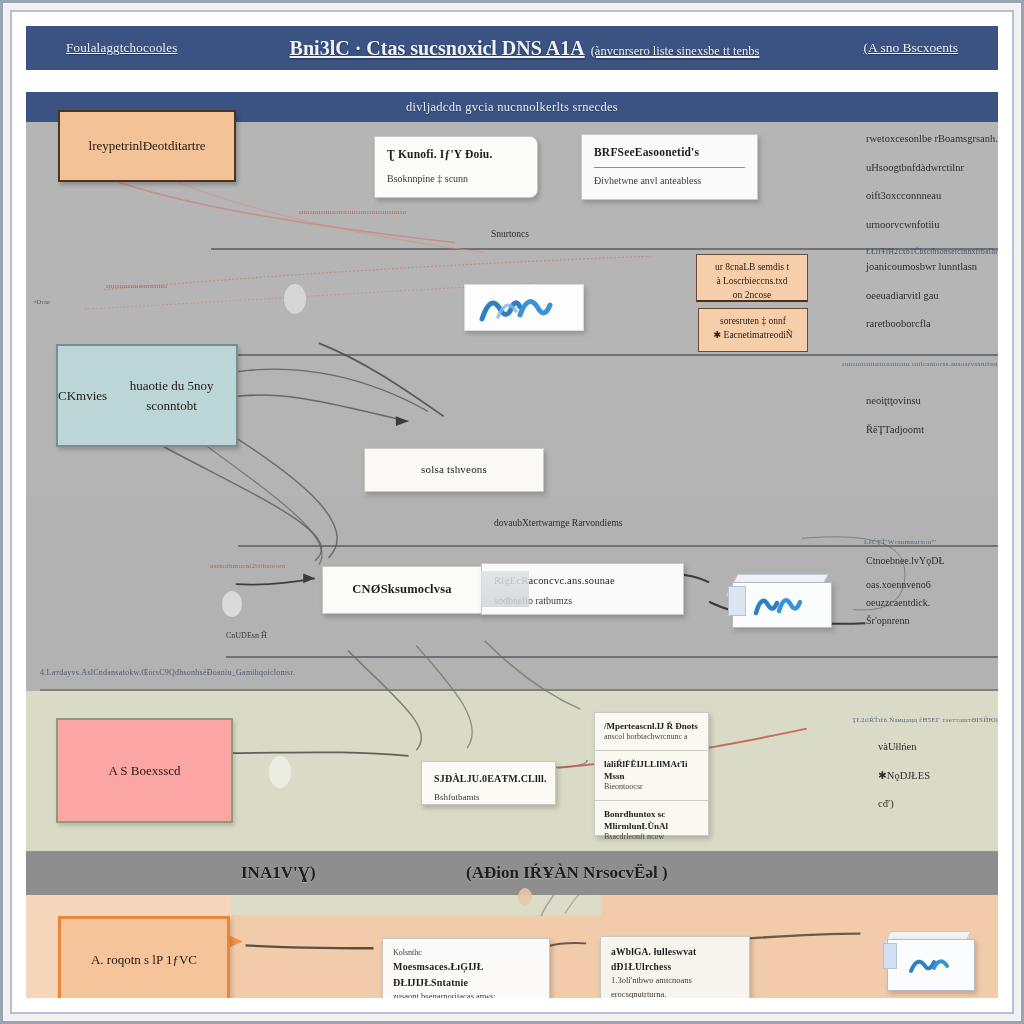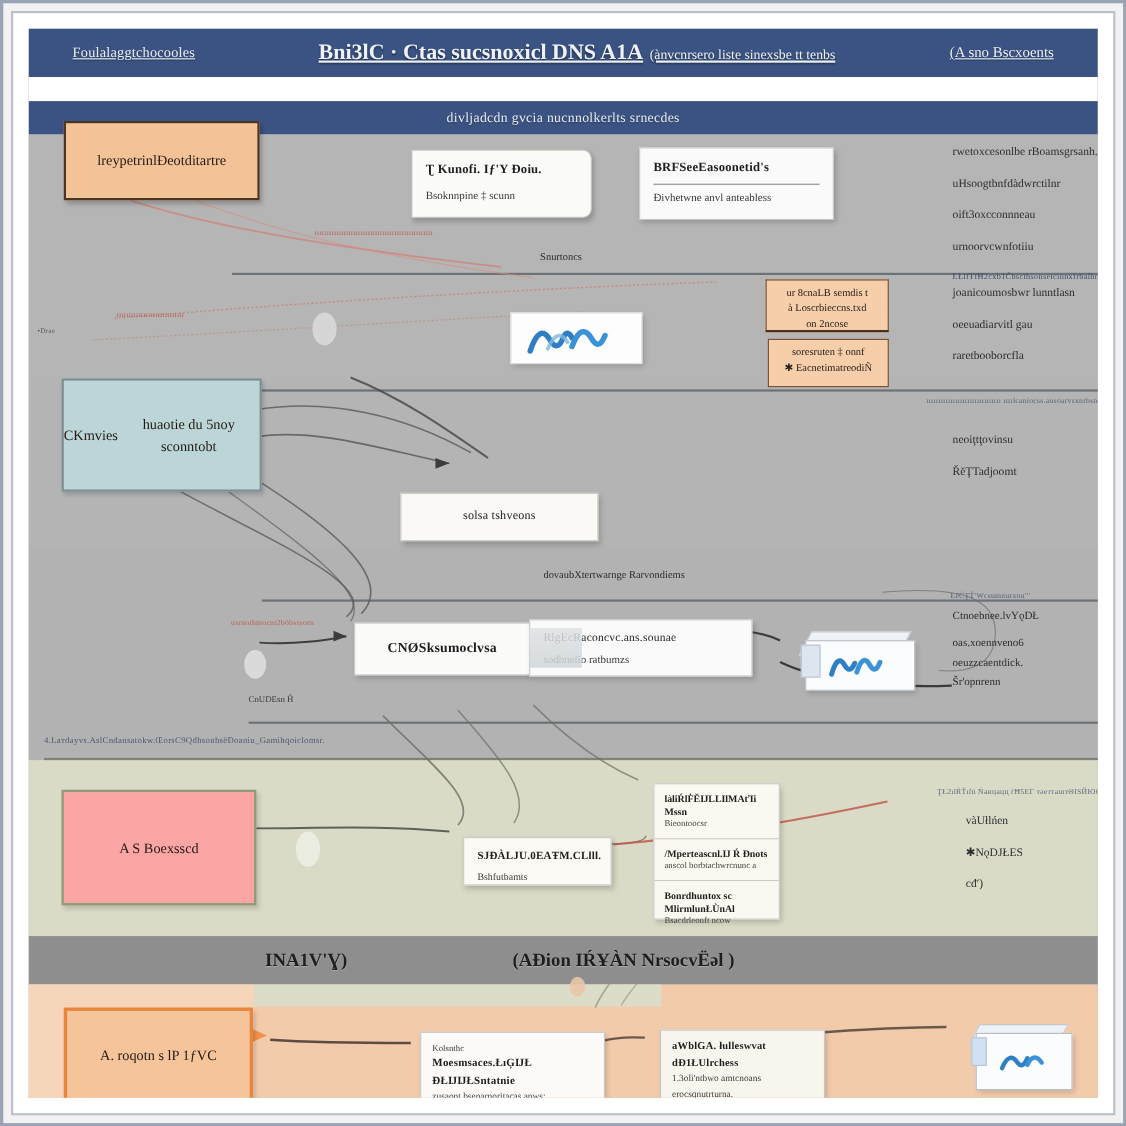--- a/index.html
+++ b/index.html
@@ -351,26 +351,26 @@
 
       <div style="position:absolute;left:455px;top:545px;width:48px;height:36px;background:linear-gradient(#dfe2e4,#cfd5d8);opacity:.85;"></div>
 
       <div class="card card-ttl">
         <div class="hd" style="font-size:10px;">SJĐÀLJU.0EAŦM.CLlll.</div>
         <div class="bd" style="margin-top:4px;font-size:9px;">Bshfutbamts</div>
       </div>
 
       <div class="card card-stack">
         <div class="seg">
+          <div class="sg-hd">/Mperteascnl.Ĳ Ŕ Đnots</div>
+          <div class="sg-bd">anscol borbtachwrcnunc a</div>
+        </div>
+        <div class="seg">
           <div class="sg-hd">làliŔlḞĔĲLLIlMAťIi Mssn</div>
           <div class="sg-bd">Bieontoocsr</div>
-        </div>
-        <div class="seg">
-          <div class="sg-hd">/Mperteascnl.Ĳ Ŕ Đnots</div>
-          <div class="sg-bd">anscol borbtachwrcnunc a</div>
         </div>
         <div class="seg">
           <div class="sg-hd">Bonrdhuntox sc MlirmlunŁÙnAl</div>
           <div class="sg-bd">Bsacdrleonft ncow</div>
         </div>
       </div>
 
       <div class="card card-bottom1">
         <div class="seg">
           <div class="bd" style="font-size:8px;">Kolsnthc</div>
@@ -456,20 +456,20 @@
         <div class="ln">Šr'opnrenn</div>
       </div>
 
       <div class="ghost" style="left:826px;top:690px;">ŢŁ2ılŔŤıřń Ńаицацц ѓĦ5ЕГ тəетташтΘІЅЙЮОЙБЙУ1</div>
       <div class="txtcol col-e">
         <div class="ln">vàUłlńen</div>
         <div class="ln">✱NǫDJŁES</div>
         <div class="ln">cđ′)</div>
       </div>
 
-      <div class="ghost lbl-red" style="left:260px;top:182px;text-align:right;">ııııııııııııııııııııııııııııııııııııııııııııııııı</div>
+      <div class="ghost lbl-red" style="left:273px;top:182px;text-align:right;">ııııııııııııııııııııııııııııııııııııııııııııııııı</div>
       <div class="ghost lbl-red" style="left:80px;top:256px;">ıııııııııııııııııııııııııııı</div>
       <div class="ghost lbl-red" style="left:184px;top:536px;">usrnoihmocnt2böbsreorn</div>
       <div class="ghost" style="left:8px;top:272px;font-size:6.5px;color:#4a4a4a;">•Drae</div>
 
     </div>
   </div>
 </div>
 
 </body></html>

